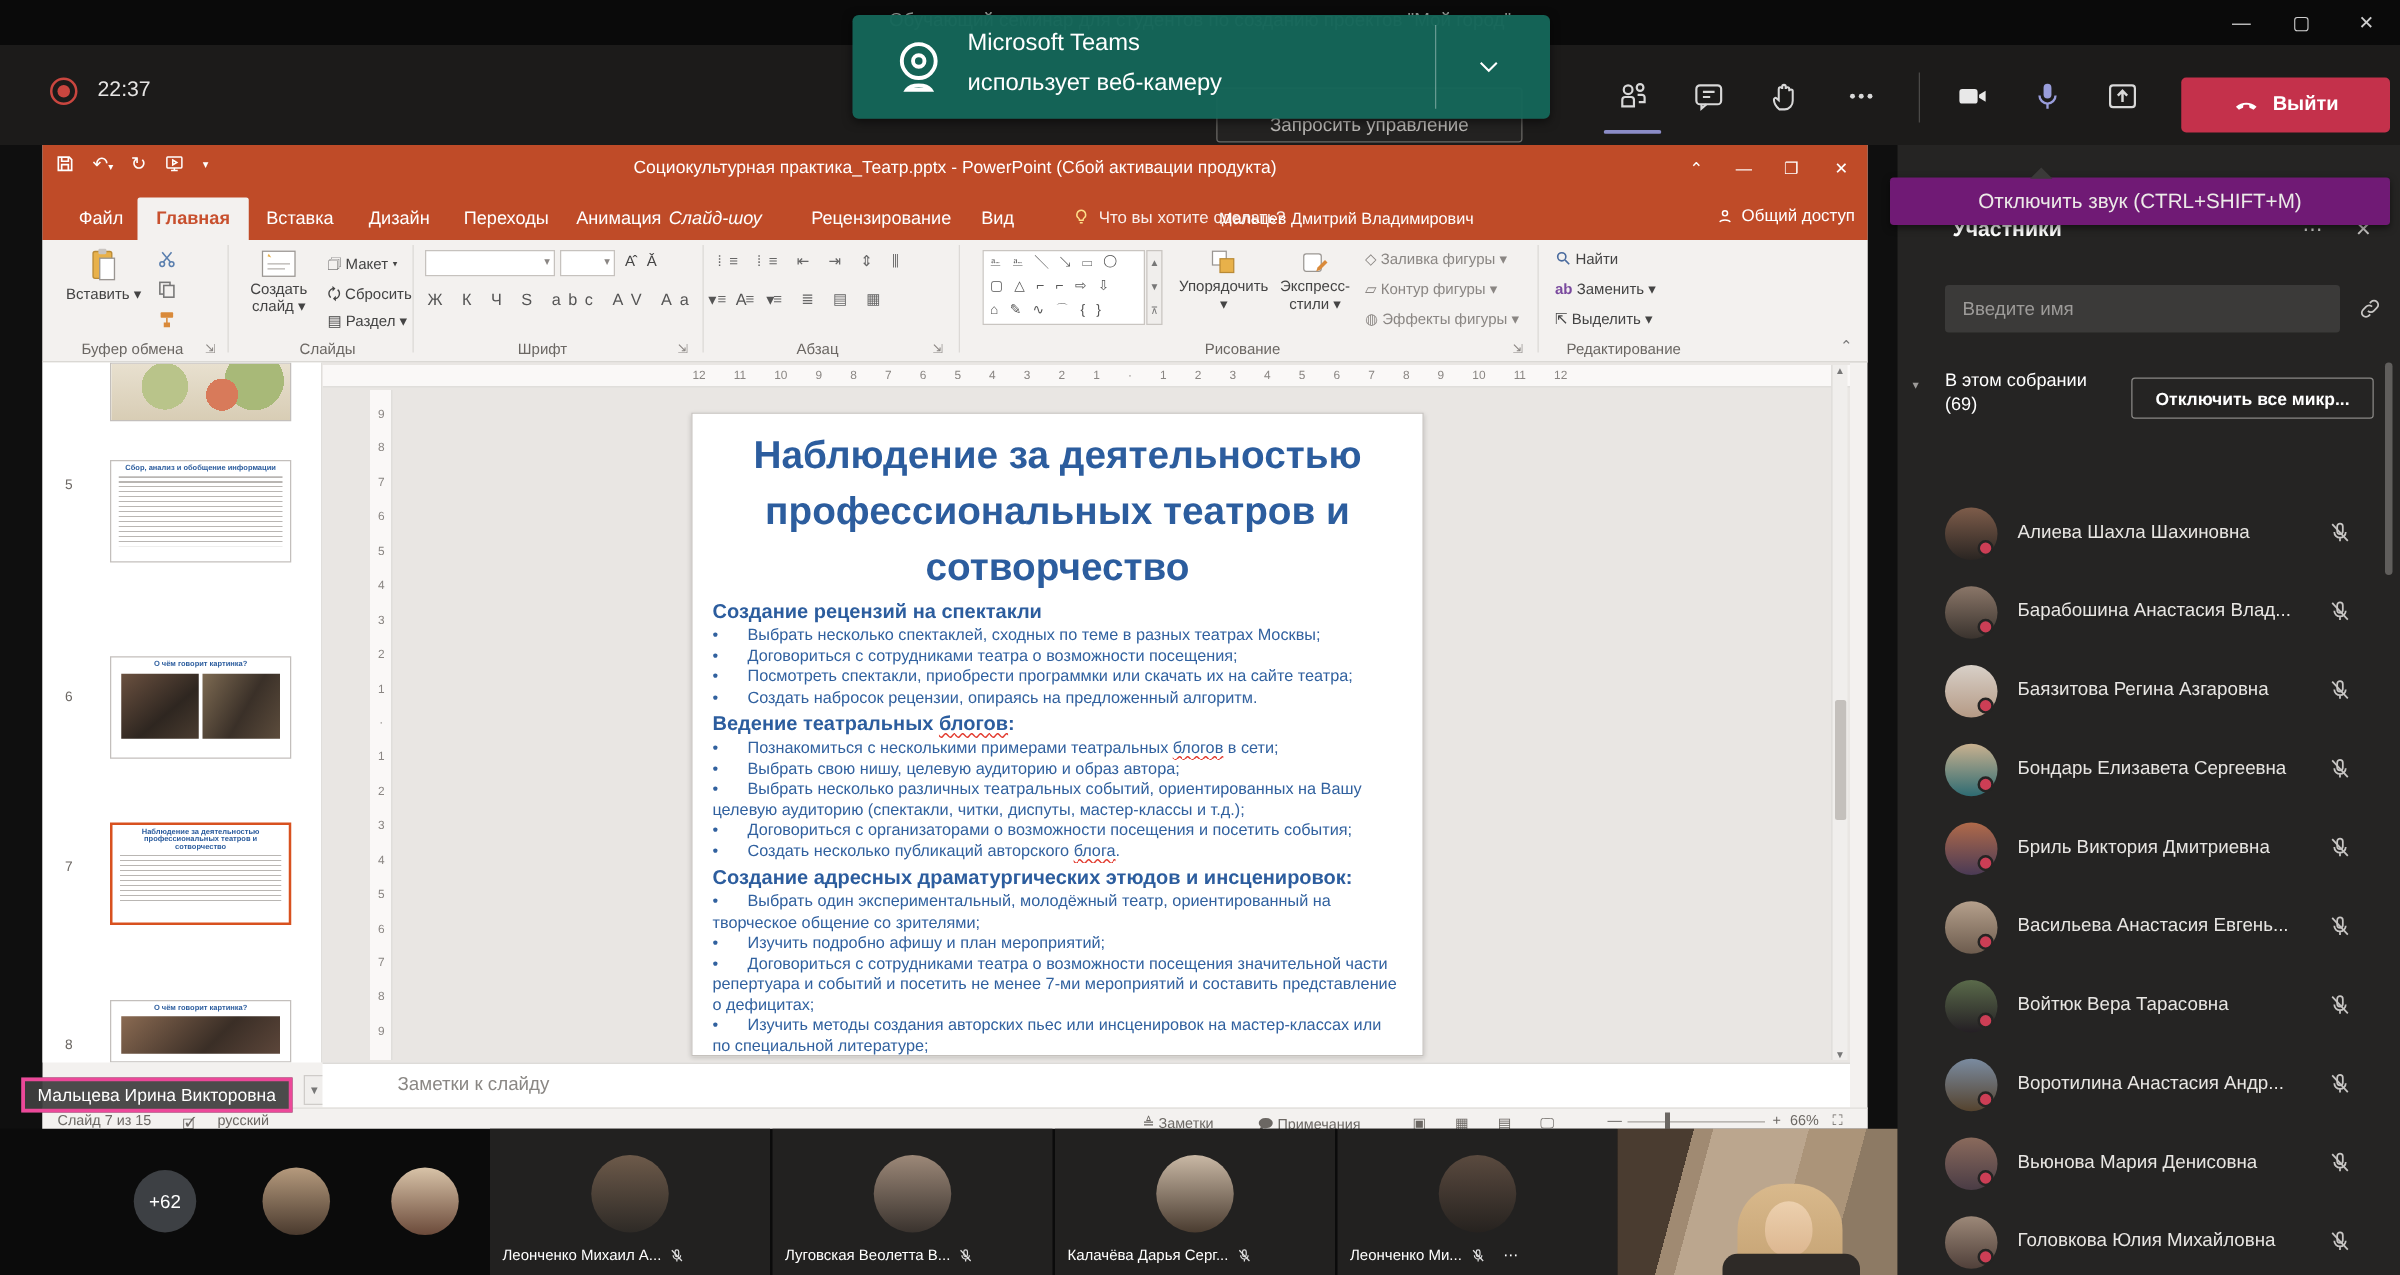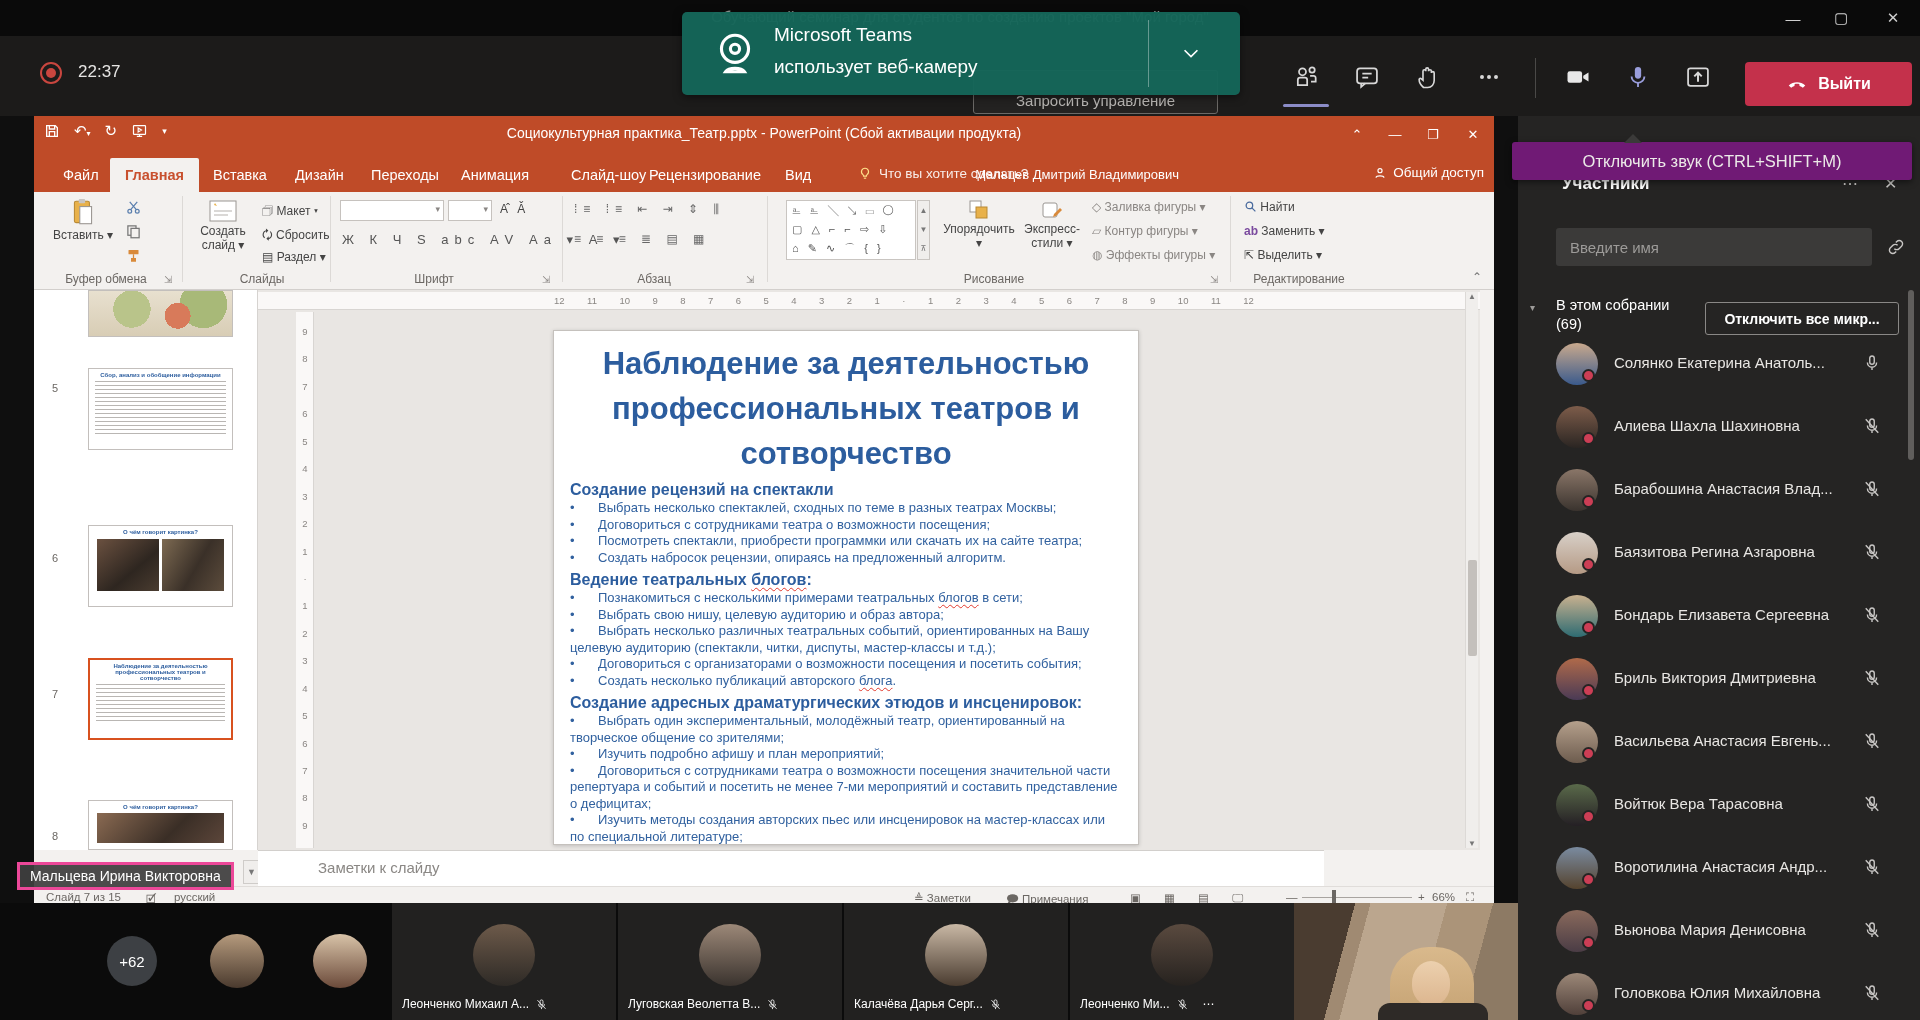--- a/index.html
+++ b/index.html
@@ -105,21 +105,21 @@
            padding:10px 16px 0; }
   .stitle { color:#2c5d9e; font-weight:bold; font-size:31px; line-height:45px; text-align:center; }
   .shead { color:#2c5d9e; font-weight:bold; font-size:16px; line-height:21px; margin-top:3px; }
   .sb { color:#31619f; font-size:13px; line-height:16.5px; }
   .sb .bullet { display:inline-block; width:28px; color:#31619f; }
   .sp { text-decoration:underline; text-decoration-style:wavy; text-decoration-color:#e23a2e;
         text-decoration-thickness:1px; text-underline-offset:2px; }
   .vscroll { position:absolute; right:2px; top:2px; width:13px; height:556px; background:#f0eeec;
              border-left:1px solid #dcd9d6; font-size:8px; color:#777; text-align:center; }
   .vthumb { position:absolute; left:2px; top:268px; width:9px; height:96px; background:#c4c0bc; border-radius:2px; }
-  .notes { position:absolute; left:224px; top:734px; width:1066px; height:36px; background:#fff;
+  .notes { position:absolute; left:224px; top:734px; width:1222px; height:36px; background:#fff;
            border-top:1px solid #d2cfcc; color:#8a8784; font-size:15px; padding:8px 0 0 60px; }
   .statusbar { position:absolute; left:0; top:770px; width:1460px; height:22px; background:#f3f1ef;
                border-top:1px solid #e0ddda; font-size:11.5px; color:#6b6763; }
   .pane-arrow { position:absolute; left:209px; top:744px; width:17px; height:24px; background:#f0eeec;
                 border:1px solid #cfccc9; color:#777; font-size:9px; text-align:center; line-height:22px; }
 
   
   #presenter { left:17px; top:862px; height:28px; background:rgba(62,62,62,.93); border:3px solid #ec4899;
                color:#fff; font-size:14px; display:flex; align-items:center; padding:0 10px; z-index:12; }
 
@@ -295,21 +295,21 @@
     <div class="ppt-ctl" style="right:4px;">✕</div>
   </div>
 
   <div class="tabs">
     <div class="tab" style="left:14px;">Файл</div>
     <div class="tab active" style="left:76px;font-weight:bold;">Главная</div>
     <div class="tab" style="left:164px;">Вставка</div>
     <div class="tab" style="left:246px;">Дизайн</div>
     <div class="tab" style="left:322px;">Переходы</div>
     <div class="tab" style="left:412px;">Анимация</div>
-    <div class="tab" style="left:522px;">Слайд-шоу</div>
+    <div class="tab" style="left:486px;font-style:italic;">Слайд-шоу</div>
     <div class="tab" style="left:600px;">Рецензирование</div>
     <div class="tab" style="left:736px;">Вид</div>
     <div class="tellme">
       <span>
         <svg width="14" height="15" viewBox="0 0 24 24" fill="none" stroke="#ffe08a" stroke-width="2">
           <path d="M12 3a6 6 0 00-3.5 10.9c.8.6 1 1.6 1 2.6h5c0-1 .2-2 1-2.6A6 6 0 0012 3z"></path>
           <path d="M10 20h4"></path>
         </svg>
         </span>
       <span>Что вы хотите сделать?</span>
@@ -642,31 +642,20 @@
     </svg>
     </span>
 
   <div class="chev">▾</div>
   <div class="secrow">
     <div>В этом собрании</div>
     <div>(69)</div>
   </div>
   <button class="muteall">Отключить все микр...</button>
 
-  <div class="prow" style="top: 217px;">
-    <div class="pav" style="background: linear-gradient(rgb(201, 169, 141), rgb(58, 90, 140));"></div>
-      <div class="pbadge"></div>
-    <div class="pname">Солянко Екатерина Анатоль...</div>
-    <span class="pmic">
-      <svg width="20" height="20" viewBox="0 0 24 24" fill="none" stroke="#c8c6c4" stroke-width="1.7">
-        <rect x="9.3" y="3.5" width="5.4" height="10" rx="2.7"></rect>
-          <path d="M6.5 11.5a5.5 5.5 0 0011 0M12 17v3.5"></path>
-      </svg>
-      </span>
-  </div>
   <div class="prow" style="top: 280px;">
     <div class="pav" style="background: linear-gradient(rgb(125, 92, 74), rgb(42, 37, 34));"></div>
       <div class="pbadge"></div>
     <div class="pname">Алиева Шахла Шахиновна</div>
     <span class="pmic">
       <svg width="20" height="20" viewBox="0 0 24 24" fill="none" stroke="#c8c6c4" stroke-width="1.7">
         <rect x="9.3" y="3.5" width="5.4" height="10" rx="2.7"></rect>
           <path d="M6.5 11.5a5.5 5.5 0 0011 0M12 17v3.5"></path>
           <path d="M4.5 4l15 16"></path>
       </svg>

